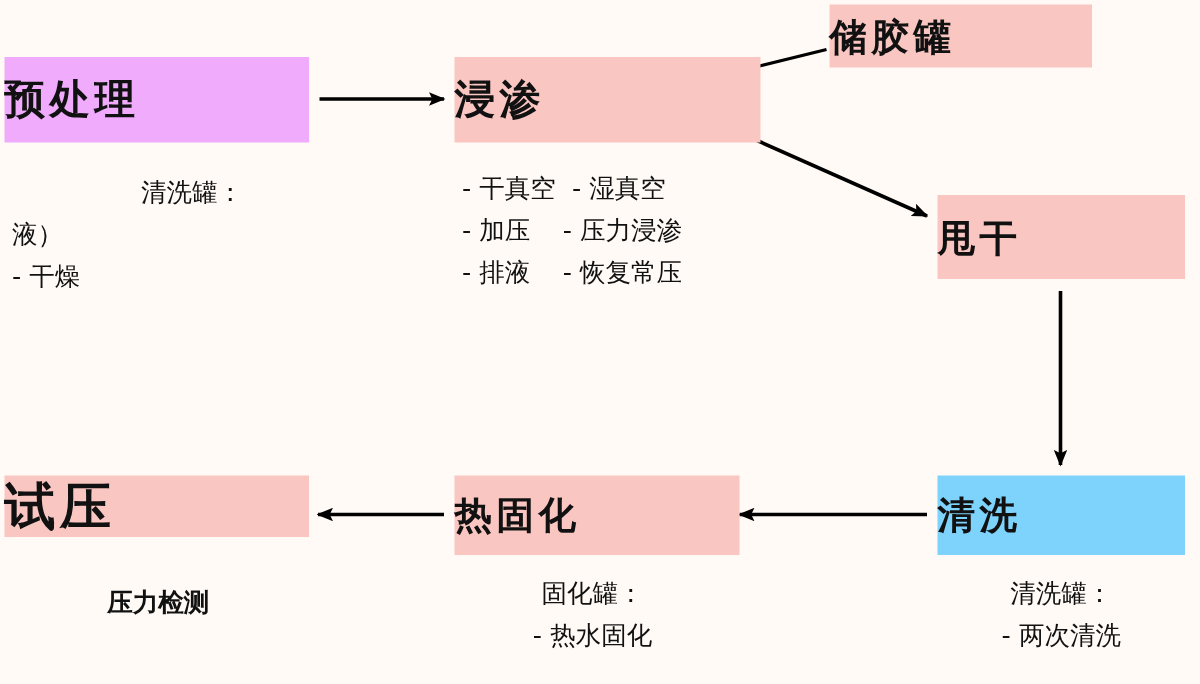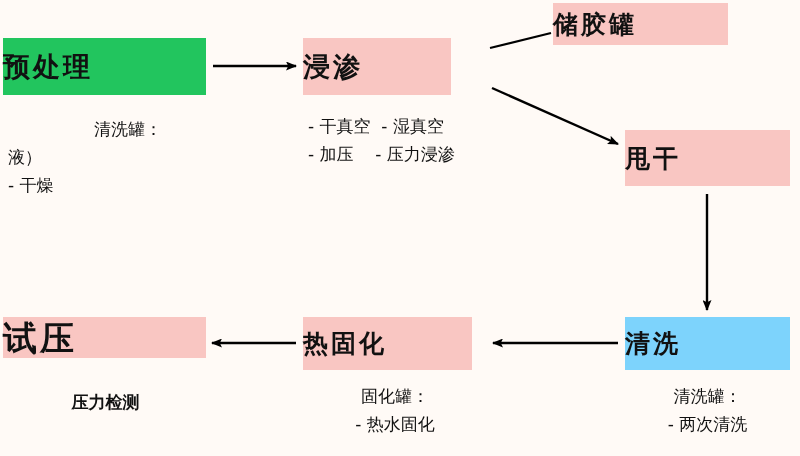--- a/index.html
+++ b/index.html
@@ -70,43 +70,43 @@
         <line x1="213" y1="66" x2="296" y2="66" stroke="#000000" stroke-width="2.4" marker-end="url(#arrowhead)"></line>
         <line x1="551" y1="33" x2="490" y2="48" stroke="#000000" stroke-width="2.2"></line>
         <line x1="492" y1="88" x2="618" y2="144" stroke="#000000" stroke-width="2.4" marker-end="url(#arrowhead)"></line>
         <line x1="707" y1="194" x2="707" y2="310" stroke="#000000" stroke-width="2.4" marker-end="url(#arrowhead)"></line>
         <line x1="618" y1="343" x2="493" y2="343" stroke="#000000" stroke-width="2.4" marker-end="url(#arrowhead)"></line>
         <line x1="296" y1="343" x2="212" y2="343" stroke="#000000" stroke-width="2.4" marker-end="url(#arrowhead)"></line>
       </g>
   </svg>
 
   <div id="node-layer">
-      <div class="node" style="left: 3px; top: 38px; width: 203px; height: 57px; background: #22c55e; color: rgb(17, 17, 17); font-size: 27px;">
+      <div class="node" style="left: 3px; top: 38px; width: 203px; height: 57px; background: #f0abfc; color: rgb(17, 17, 17); font-size: 27px;">
         <span class="node-label">预处理</span>
       </div>
-      <div class="node" style="left: 303px; top: 38px; width: 148px; height: 57px; background: rgb(249, 198, 194); color: rgb(17, 17, 17); font-size: 27px;">
+      <div class="node" style="left: 303px; top: 38px; width: 204px; height: 57px; background: rgb(249, 198, 194); color: rgb(17, 17, 17); font-size: 27px;">
         <span class="node-label">浸渗</span>
       </div>
       <div class="node" style="left: 553px; top: 3px; width: 175px; height: 42px; background: rgb(249, 198, 194); color: rgb(17, 17, 17); font-size: 25px;">
         <span class="node-label">储胶罐</span>
       </div>
       <div class="node" style="left: 625px; top: 130px; width: 165px; height: 56px; background: rgb(249, 198, 194); color: rgb(17, 17, 17); font-size: 25px;">
         <span class="node-label">甩干</span>
       </div>
       <div class="node" style="left: 625px; top: 317px; width: 165px; height: 53px; background: #7dd3fc; color: rgb(17, 17, 17); font-size: 25px;">
         <span class="node-label">清洗</span>
       </div>
-      <div class="node" style="left: 303px; top: 317px; width: 169px; height: 53px; background: rgb(249, 198, 194); color: rgb(17, 17, 17); font-size: 25px;">
+      <div class="node" style="left: 303px; top: 317px; width: 190px; height: 53px; background: rgb(249, 198, 194); color: rgb(17, 17, 17); font-size: 25px;">
         <span class="node-label">热固化</span>
       </div>
       <div class="node" style="left: 3px; top: 317px; width: 203px; height: 41px; background: rgb(249, 198, 194); color: rgb(17, 17, 17); font-size: 34px;">
         <span class="node-label">试压</span>
       </div>
     </div>
   <div id="caption-layer">
       <div class="caption cap-left" style="left: 8px; top: 115px; width: 240px; color: rgb(17, 17, 17);"><span class="cap-line" style="text-align: center;">清洗罐：</span><span class="cap-line">液）</span><span class="cap-line">- 干燥</span></div>
-      <div class="caption cap-left" style="left: 308px; top: 112px; width: 250px; color: rgb(17, 17, 17);"><span class="cap-line">- 干真空  - 湿真空</span><span class="cap-line">- 加压    - 压力浸渗</span></div>
+      <div class="caption cap-left" style="left: 308px; top: 112px; width: 250px; color: rgb(17, 17, 17);"><span class="cap-line">- 干真空  - 湿真空</span><span class="cap-line">- 加压    - 压力浸渗</span><span class="cap-line">- 排液    - 恢复常压</span></div>
       <div class="caption cap-center" style="left: 620px; top: 382px; width: 175px; color: rgb(17, 17, 17);"><span class="cap-line" style="text-align: center;">清洗罐：</span><span class="cap-line">- 两次清洗</span></div>
       <div class="caption cap-center" style="left: 300px; top: 382px; width: 190px; color: rgb(17, 17, 17);"><span class="cap-line" style="text-align: center;">固化罐：</span><span class="cap-line">- 热水固化</span></div>
       <div class="caption cap-center" style="left: 8px; top: 388px; width: 195px; color: rgb(17, 17, 17); font-weight: bold;"><span class="cap-line">压力检测</span></div>
     </div>
 
 </div>
 
 </body></html>

